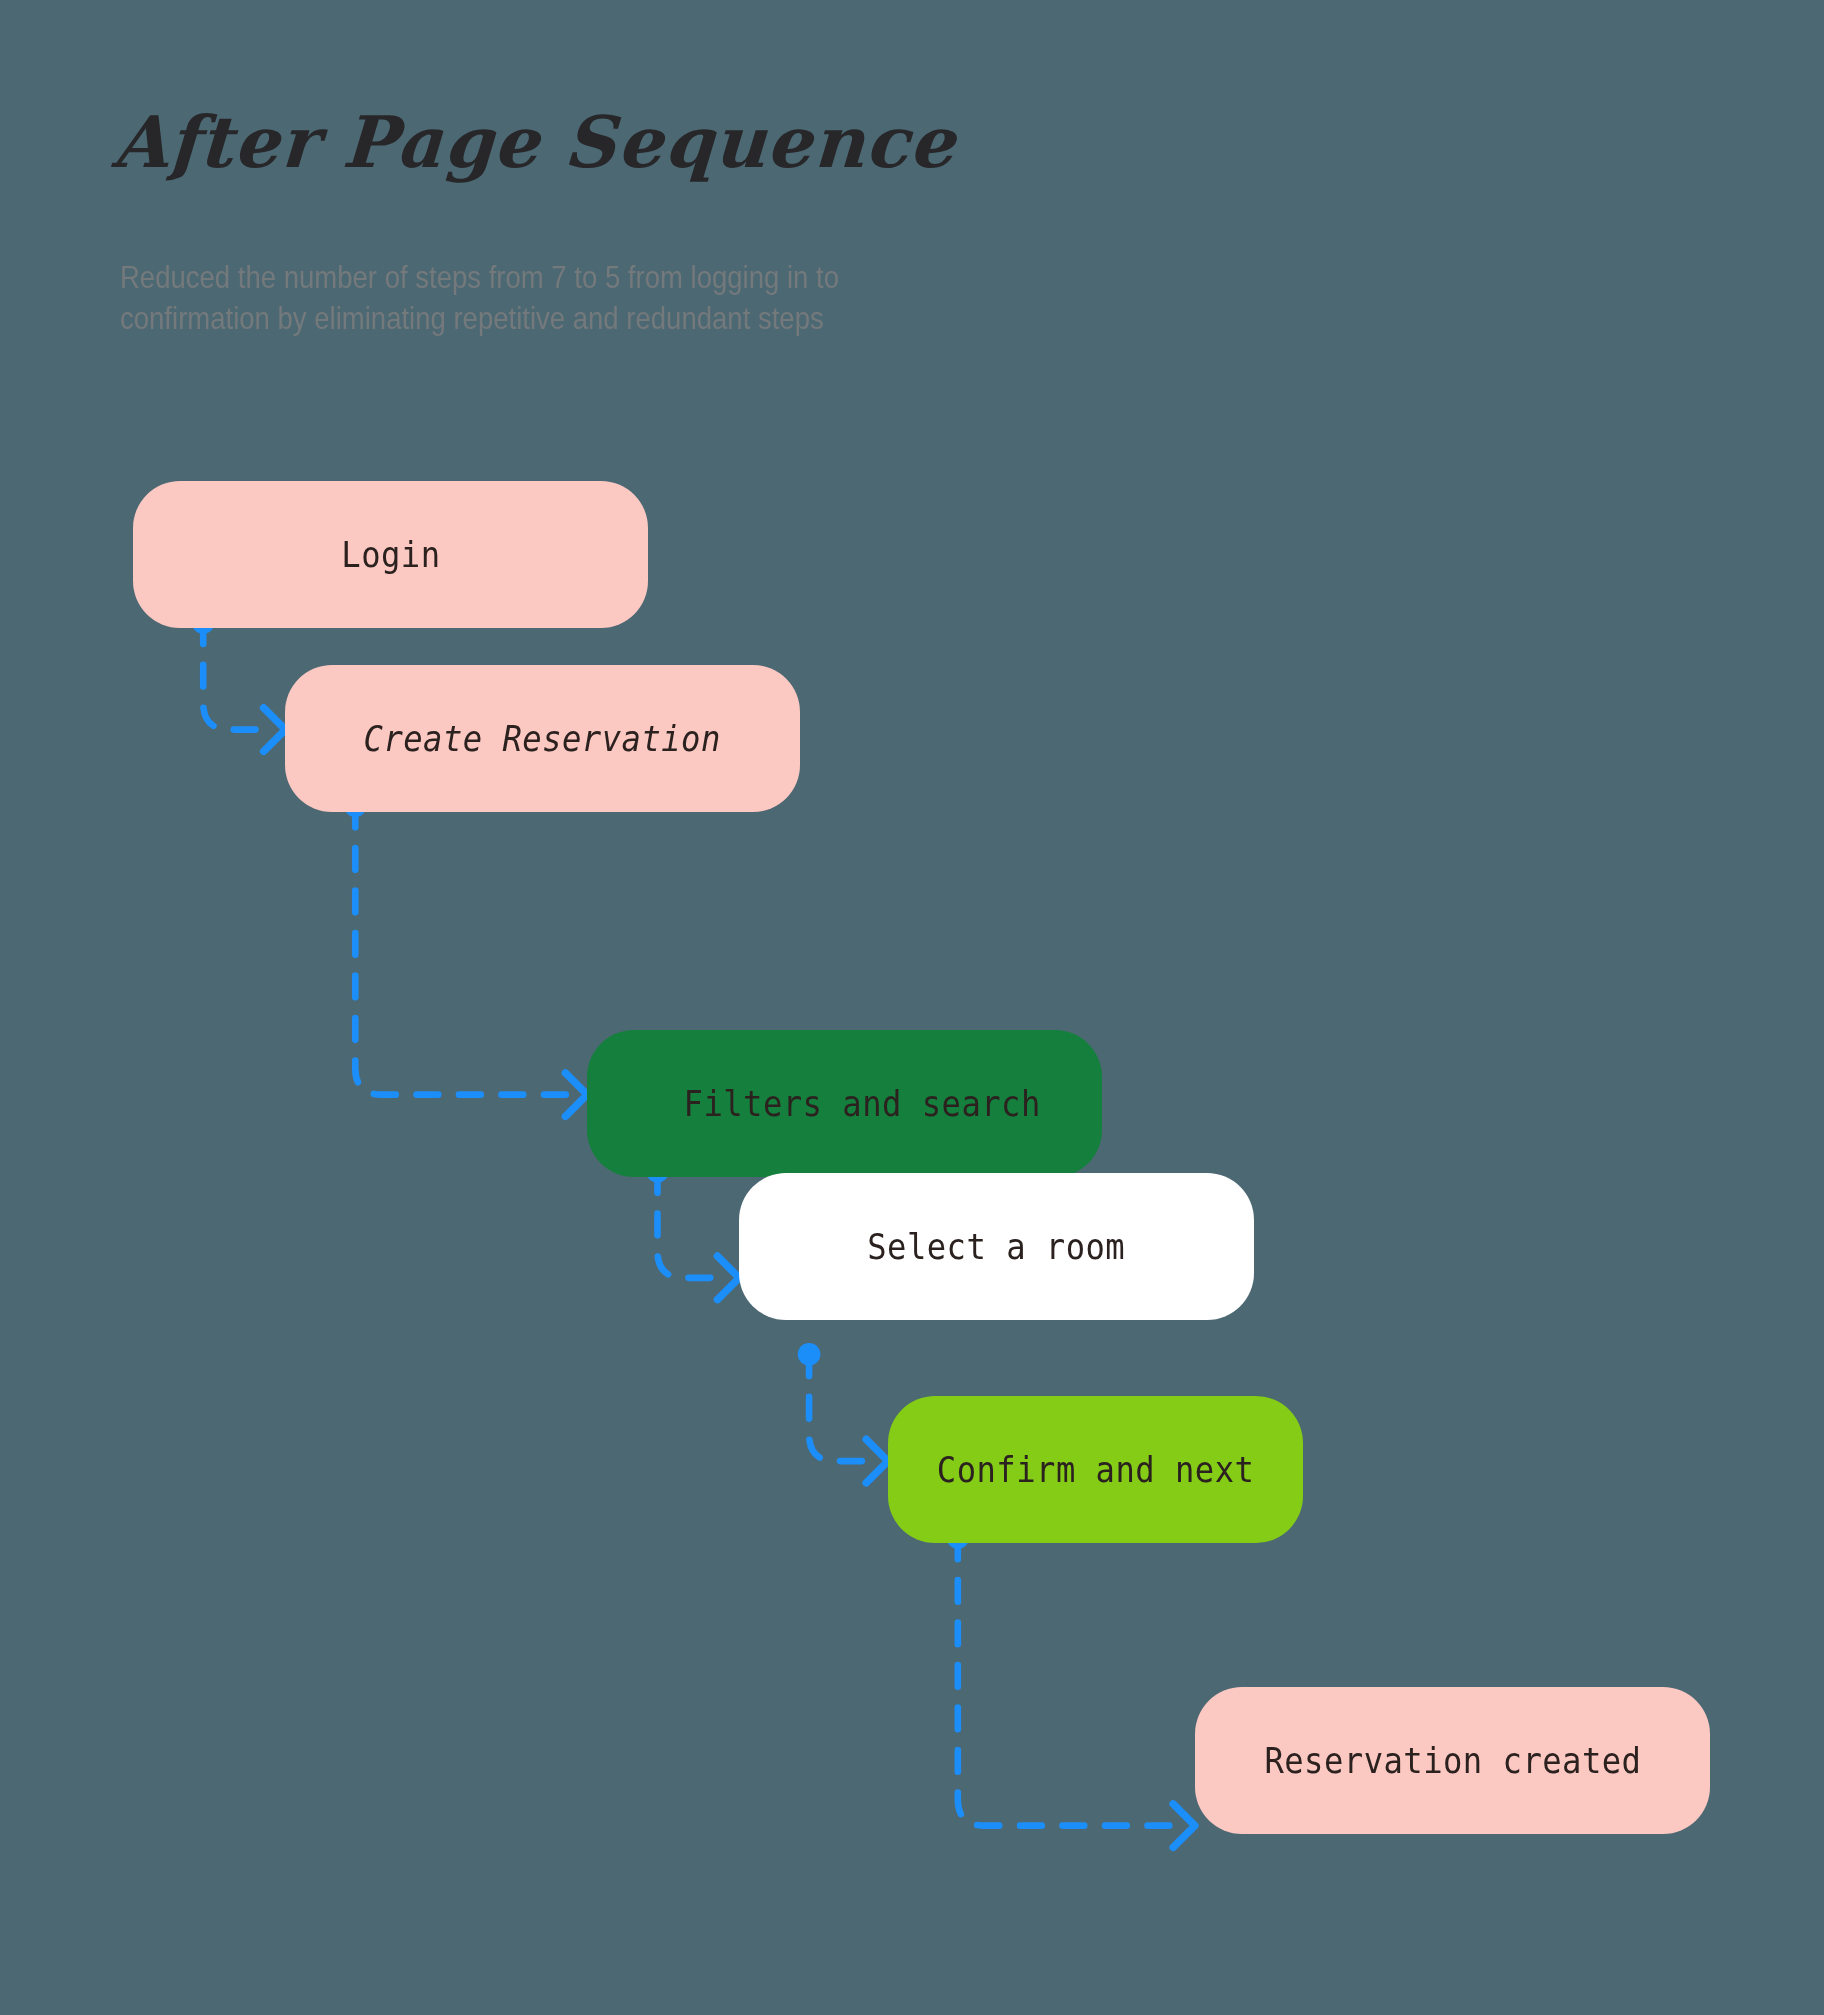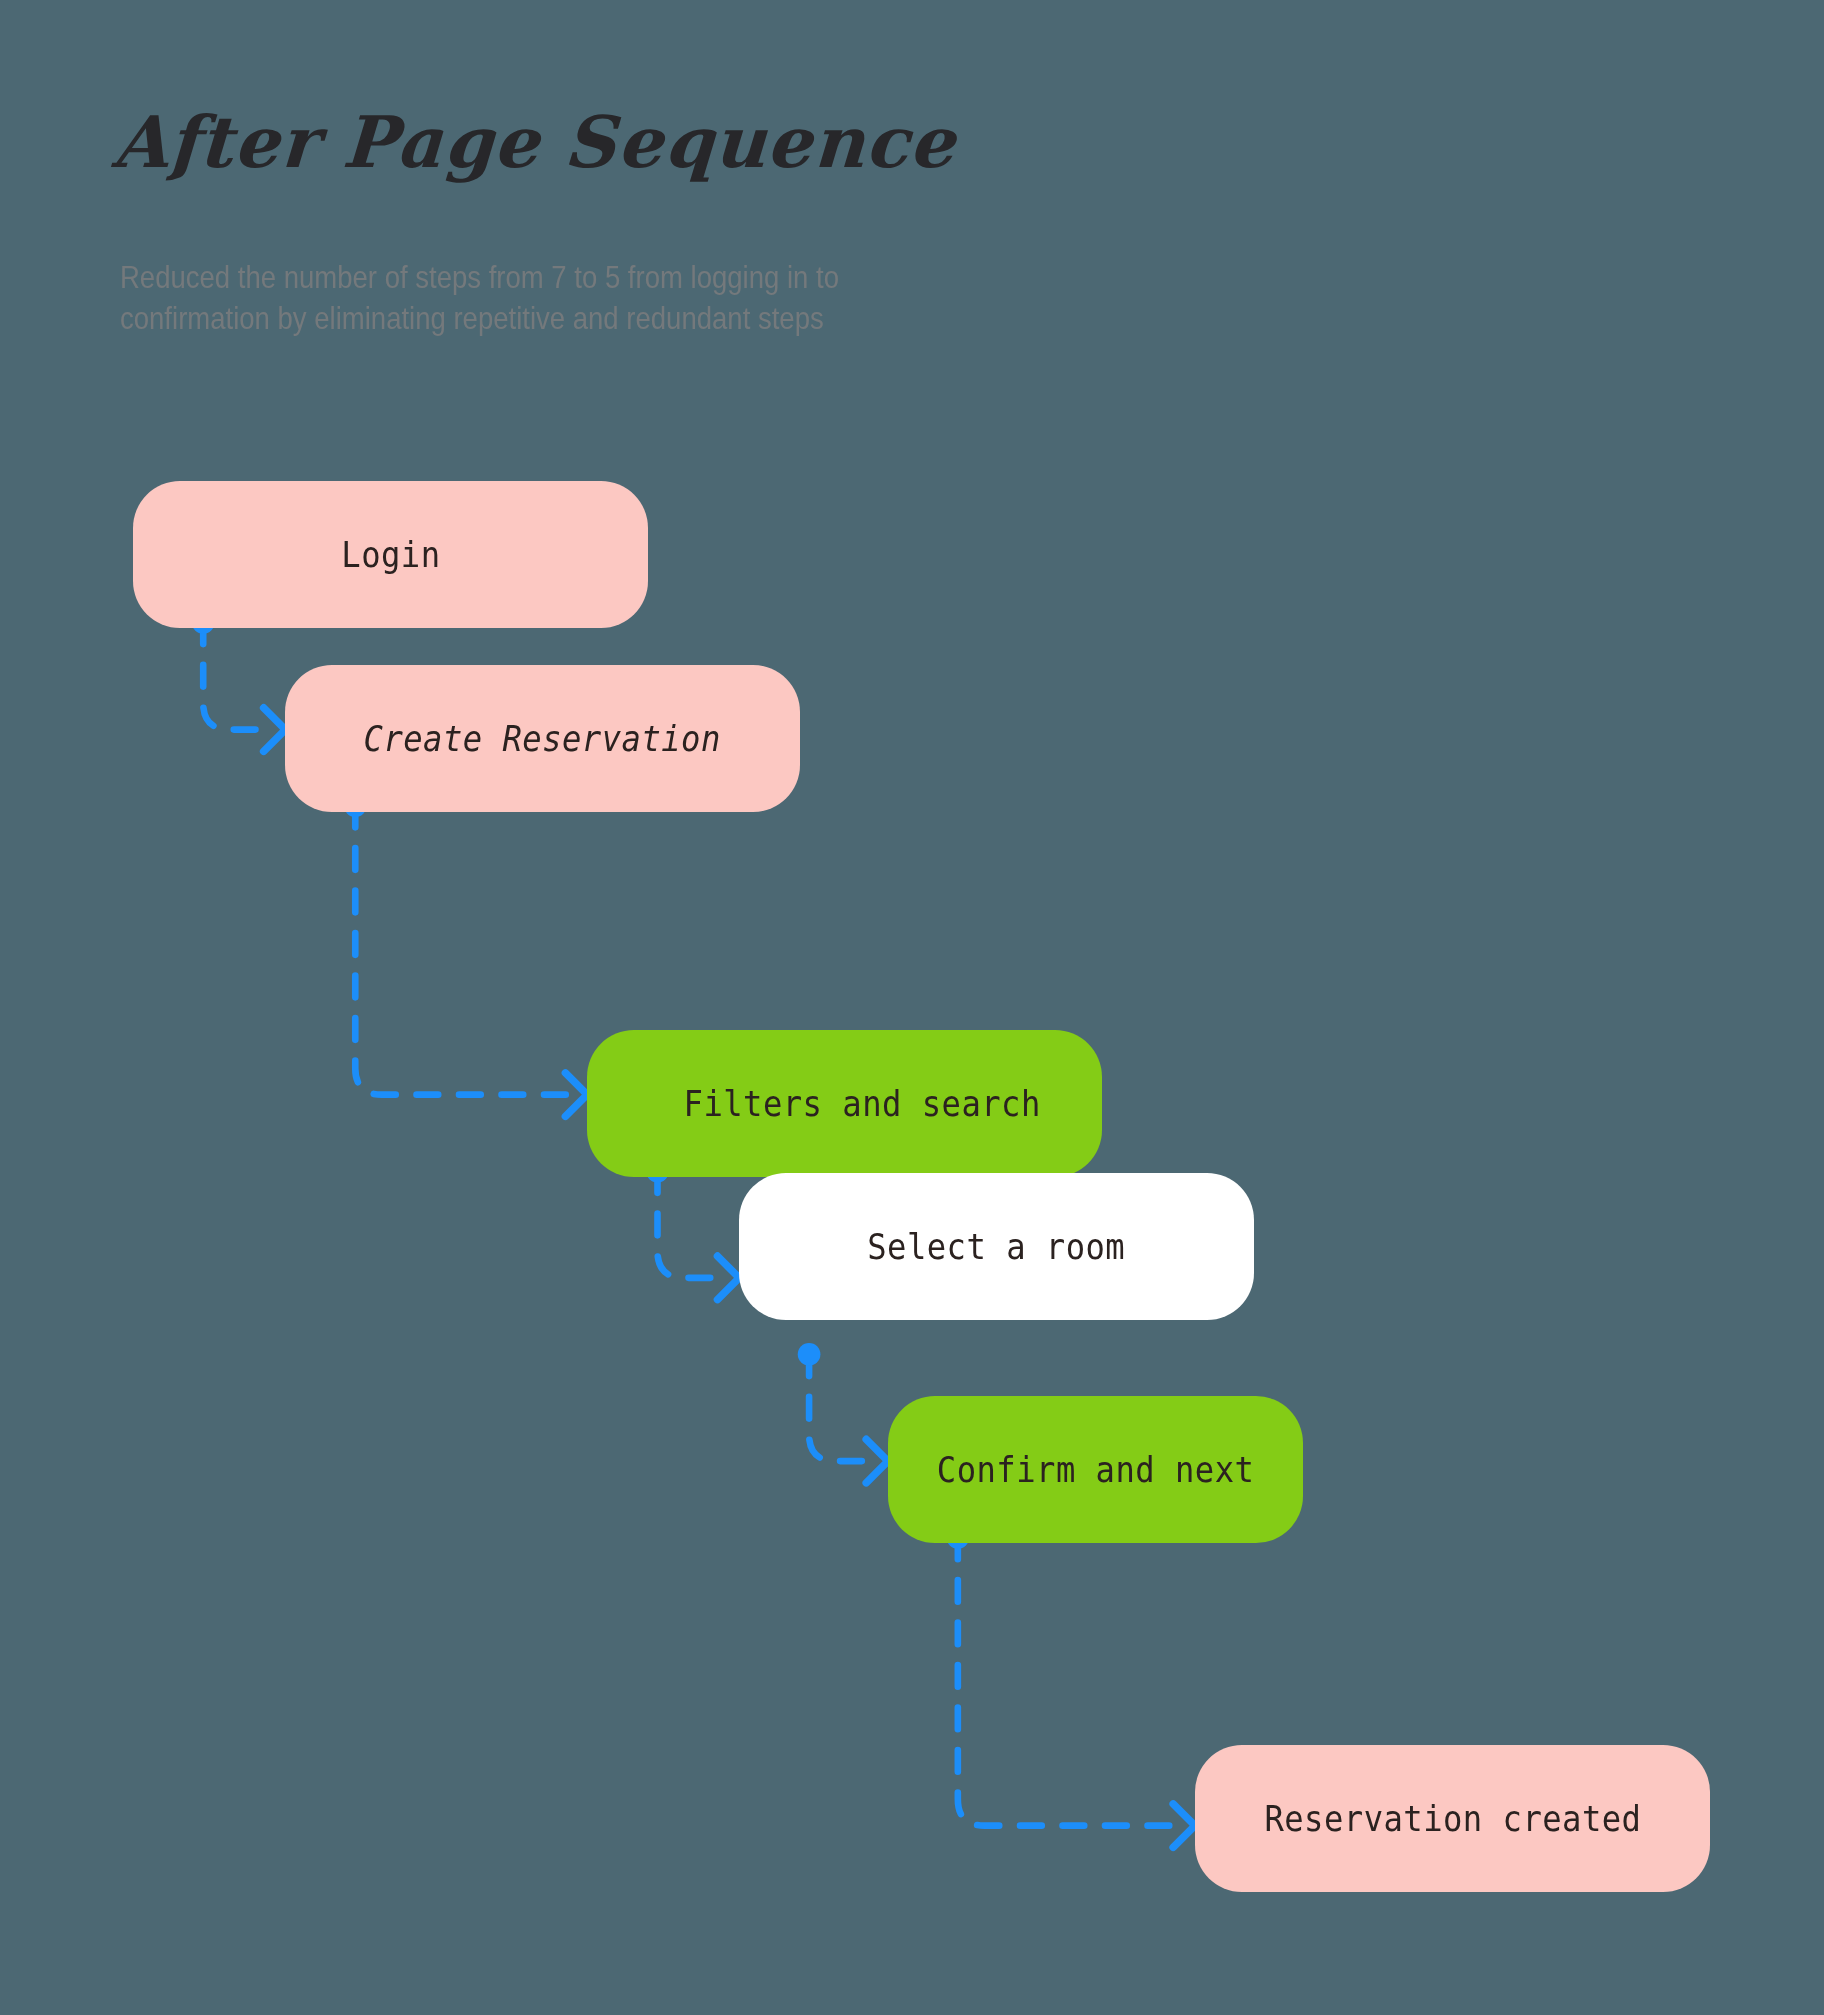--- a/index.html
+++ b/index.html
@@ -119,28 +119,28 @@
       </g>
     </svg>
 
   <div id="nodes">
       <div class="node" style="left: 133px; top: 460px; width: 515px; height: 147px; background: rgb(252, 200, 194);">
         <span class="node-label" style="color: rgb(43, 34, 32);">Login</span>
       </div>
       <div class="node" style="left: 285px; top: 644px; width: 515px; height: 147px; background: rgb(252, 200, 194); font-style: italic;">
         <span class="node-label" style="color: rgb(43, 34, 32);">Create Reservation</span>
       </div>
-      <div class="node" style="left: 587px; top: 1009px; width: 515px; height: 147px; background: #84cc16; padding-left: 36px;">
+      <div class="node" style="left: 587px; top: 1009px; width: 515px; height: 147px; background: #15803d; padding-left: 36px;">
         <span class="node-label" style="color: rgb(43, 34, 32);">Filters and search</span>
       </div>
       <div class="node" style="left: 739px; top: 1152px; width: 515px; height: 147px; background: #ffffff;">
         <span class="node-label" style="color: rgb(43, 34, 32);">Select a room</span>
       </div>
       <div class="node" style="left: 888px; top: 1375px; width: 415px; height: 147px; background: #84cc16;">
         <span class="node-label" style="color: rgb(43, 34, 32);">Confirm and next</span>
       </div>
-      <div class="node" style="left: 1195px; top: 1724px; width: 515px; height: 147px; background: rgb(252, 200, 194);">
+      <div class="node" style="left: 1195px; top: 1666px; width: 515px; height: 147px; background: rgb(252, 200, 194);">
         <span class="node-label" style="color: rgb(43, 34, 32);">Reservation created</span>
       </div>
     </div>
 
 </div>
 
 
 </body></html>

